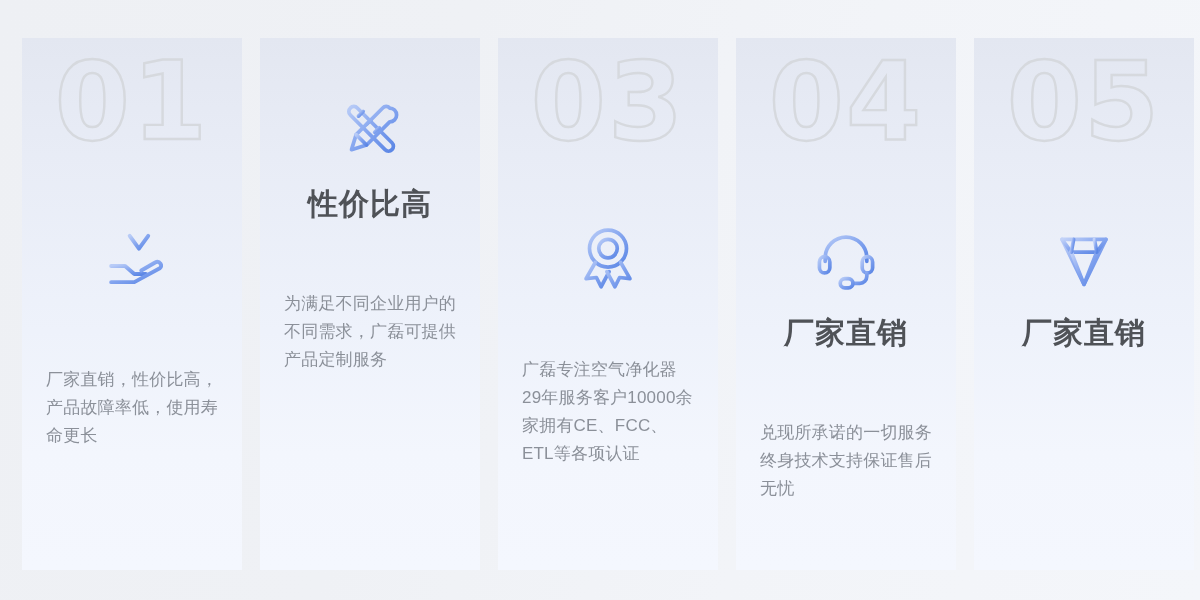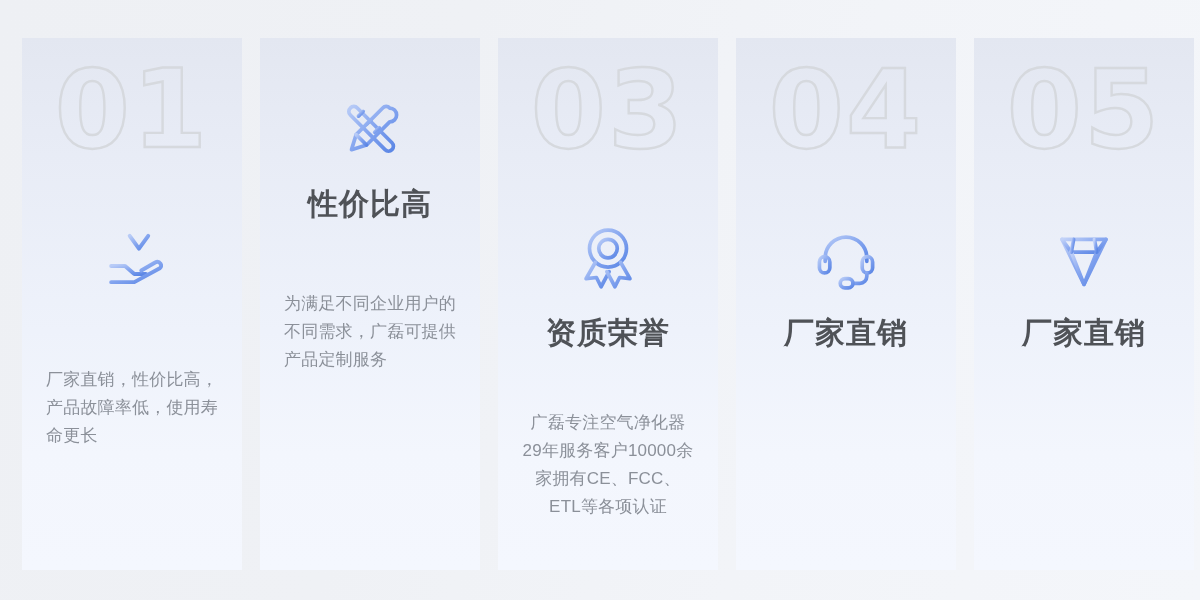--- a/index.html
+++ b/index.html
@@ -36,21 +36,21 @@
     display: flex;
     flex-direction: column;
     align-items: center;
   }
 
   
   .card-index {
     margin-top: 17px;
     height: 112px;
     display: flex;
-    align-items: flex-start;
+    align-items: flex-end;
     justify-content: center;
     width: 100%;
     user-select: none;
   }
   .card-index svg {
     display: block;
   }
   .card-index text {
     font-family: "DejaVu Sans", "Liberation Sans", sans-serif;
     font-size: 108px;
@@ -101,21 +101,21 @@
   }
   .card-desc {
     margin-top: 68px;
     font-size: 17px;
     line-height: 1.65;
     color: #8b9099;
     text-align: left;
     width: 100%;
     letter-spacing: 0.2px;
   }
-  .card-desc.is-long { margin-top: 58px; text-align: center; }
+  .card-desc.is-long { margin-top: 58px; }
   .card-desc.is-short { margin-top: 86px; text-align: center; }
 </style>
 </head>
 <body>
 
 <div class="features-board">
 
   <div class="feature-card">
     <div class="card-index">
       <svg viewBox="0 0 160 120" width="160" height="120" aria-hidden="true">
@@ -200,21 +200,20 @@
         </defs>
         <g stroke="url(#g3)" stroke-width="3.2" stroke-linecap="round" stroke-linejoin="round">
           <circle cx="32" cy="23" r="16"></circle>
           <circle cx="32" cy="23" r="8"></circle>
           <path d="M21 35 L13 49 L22 48 L26 56 L33 43"></path>
           <path d="M43 35 L51 49 L42 48 L38 56 L31 43"></path>
         </g>
       </svg>
     </div>
 
-    <div class="card-title">资质荣誉</div>
 
     <div class="card-desc-wrap">
       <div class="card-desc is-long">广磊专注空气净化器29年服务客户10000余家拥有CE、FCC、ETL等各项认证</div>
     </div>
   </div>
 
   <div class="feature-card">
     <div class="card-index">
       <svg viewBox="0 0 160 120" width="160" height="120" aria-hidden="true">
         <text x="80" y="92" text-anchor="middle">04</text>
@@ -235,20 +234,23 @@
           <rect x="9" y="30" width="9" height="14" rx="4.5"></rect>
           <rect x="46" y="30" width="9" height="14" rx="4.5"></rect>
           <path d="M50 44 V47 A6 6 0 0 1 44 53 H38"></path>
           <rect x="27" y="49" width="11" height="8" rx="4"></rect>
         </g>
       </svg>
     </div>
 
     <div class="card-title">厂家直销</div>
 
+    <div class="card-desc-wrap">
+      <div class="card-desc">兑现所承诺的一切服务终身技术支持保证售后无忧</div>
+    </div>
   </div>
 
   <div class="feature-card">
     <div class="card-index">
       <svg viewBox="0 0 160 120" width="160" height="120" aria-hidden="true">
         <text x="80" y="92" text-anchor="middle">05</text>
       </svg>
     </div>
 
     <div class="card-icon">

